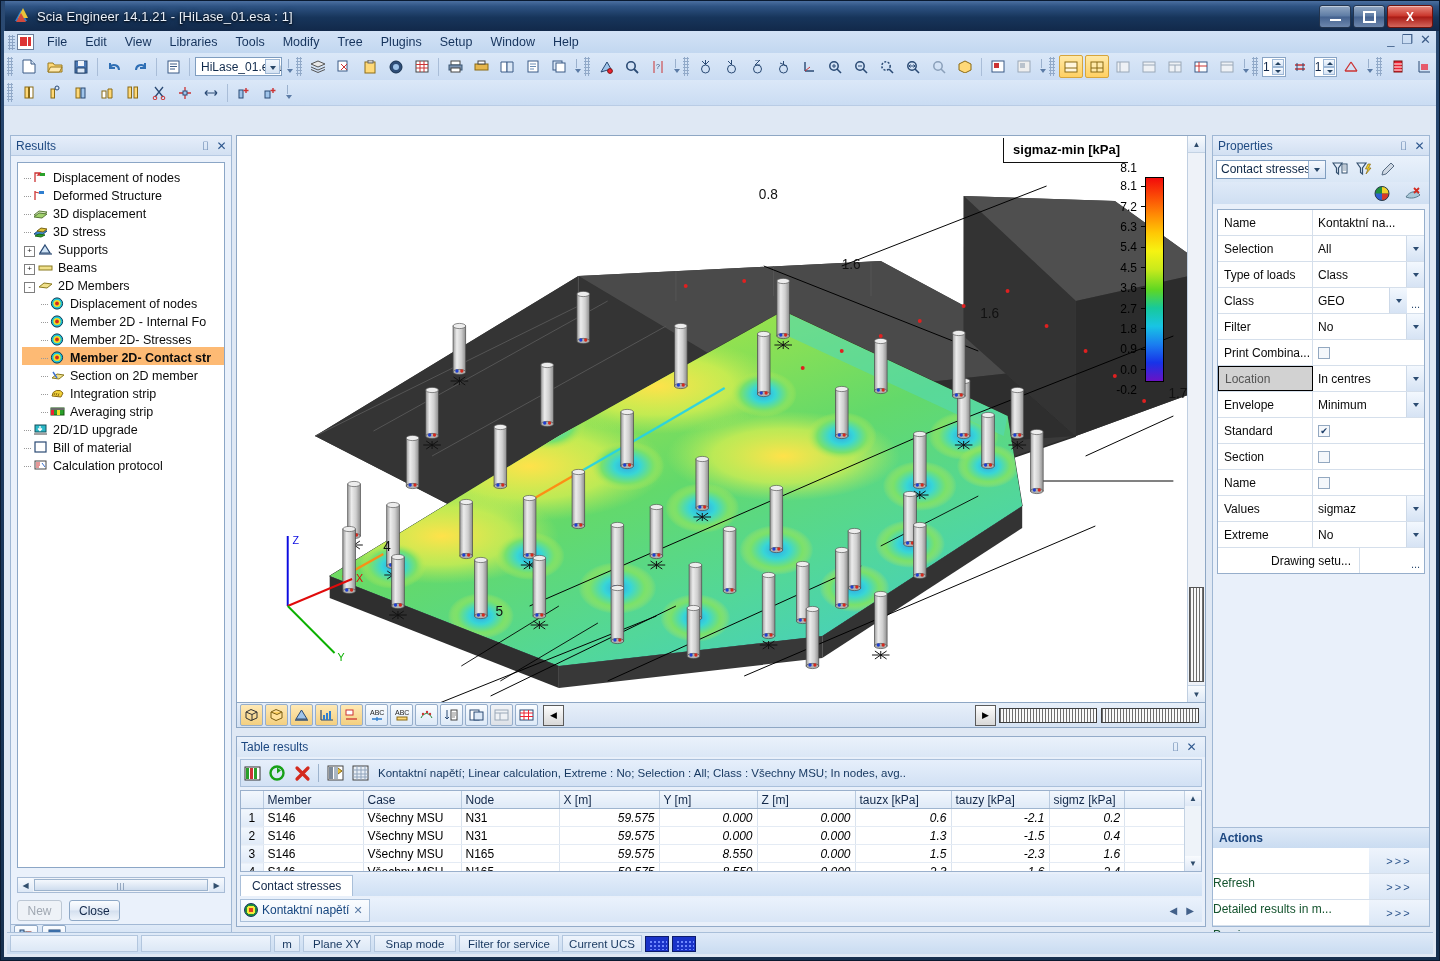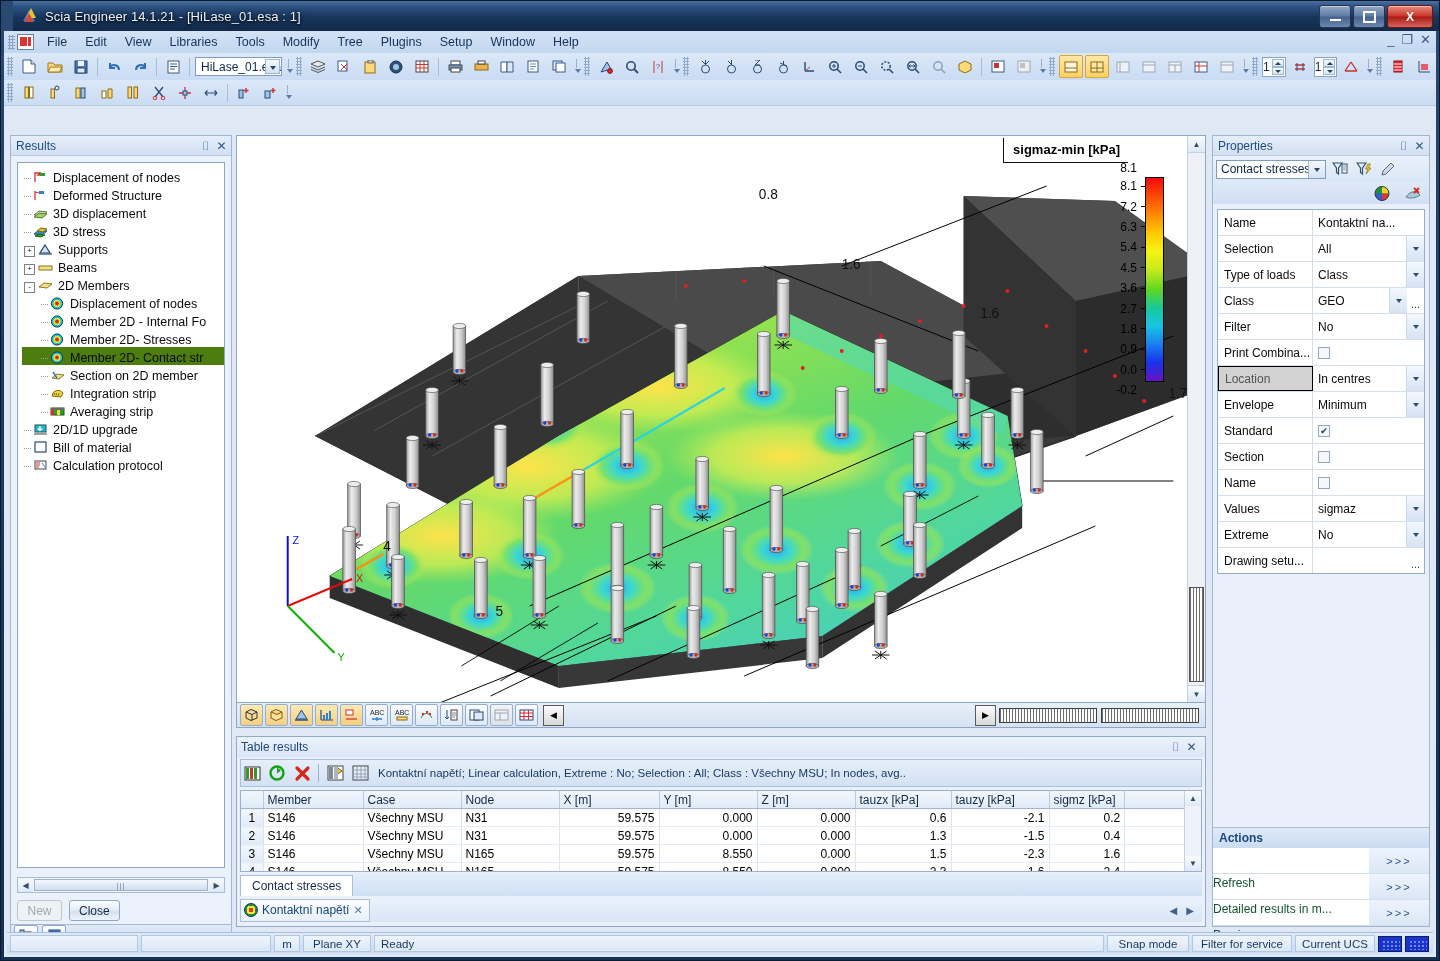--- a/index.html
+++ b/index.html
@@ -11,21 +11,21 @@
     -webkit-font-smoothing:antialiased;
   }
   
   .app{
     position:absolute;left:0;top:0;width:1440px;height:961px;
     background:linear-gradient(180deg,#2b4a72 0%,#1d3b63 30%,#16304f 100%);
     box-sizing:border-box;
     border:1px solid #0a1a30;
   }
   .titlebar{
-    position:absolute;left:12px;top:0;right:0;height:30px;
+    position:absolute;left:4px;top:0;right:0;height:30px;
     background:linear-gradient(180deg,#4b6fa0 0%,#2e5383 18%,#17355b 55%,#12294a 100%);
     display:flex;align-items:center;
   }
   .title-ico{
     width:16px;height:16px;margin-left:9px;margin-right:7px;position:relative;flex:none;
   }
   .title-ico .t1{position:absolute;left:1px;top:2px;width:0;height:0;border-left:6px solid transparent;border-right:6px solid transparent;border-bottom:11px solid #2f7fd0;}
   .title-ico .t2{position:absolute;left:4px;top:0px;width:0;height:0;border-left:5px solid transparent;border-right:5px solid transparent;border-bottom:10px solid #e8c33a;}
   .title-ico .t3{position:absolute;left:2px;top:5px;width:0;height:0;border-left:5px solid transparent;border-right:5px solid transparent;border-bottom:9px solid #d24a3d;}
   .title-text{
@@ -139,21 +139,21 @@
     display:flex;flex-direction:column;
   }
   .tree-wrap{
     margin:6px;background:#fff;border:1px solid #8ba6c6;flex:1;overflow:hidden;position:relative;
   }
   .tree{padding:4px 0 0 4px;}
   .tnode{
     display:flex;align-items:flex-end;height:18px;font-size:12.5px;color:#0b0b0b;white-space:nowrap;
     padding-left:2px;
   }
-  .tnode.sel{background:#4d7c0f;}
+  .tnode.sel{background:#fdba74;font-weight:bold;}
   .exp{
     width:9px;height:9px;border:1px solid #7e7e7e;background:#fff;margin-right:3px;flex:none;
     position:relative;font-size:8px;line-height:7px;text-align:center;color:#222;
   }
   .ico{width:16px;height:14px;margin-right:4px;flex:none;position:relative;}
   .indent{display:inline-block;flex:none;}
   .dash{flex:none;width:9px;height:14px;position:relative;}
   .dash:after{content:"";position:absolute;left:0;top:7px;width:7px;height:1px;
      background-image:linear-gradient(90deg,#9a9a9a 1px,transparent 1px);background-size:2px 1px;}
 
@@ -255,21 +255,21 @@
   table.res{border-collapse:collapse;width:100%;font-size:12px;table-layout:fixed;}
   table.res th{
     background:linear-gradient(180deg,#f2f7fd 0%,#dfeaf7 100%);
     border-right:1px solid #b9cadf;border-bottom:1px solid #9fb5cf;
     font-weight:normal;color:#13294a;text-align:left;height:17px;padding:0 4px;font-size:12px;
   }
   table.res td{
     border-right:1px solid #dbe4ef;border-bottom:1px solid #e4ebf4;
     height:17px;padding:0 4px;color:#000;font-size:12px;white-space:nowrap;overflow:hidden;
   }
-  table.res td.r{text-align:right;}
+  table.res td.r{text-align:right;font-style:italic;}
   td.rowhdr,th.rowhdr{
     background:linear-gradient(180deg,#f2f7fd,#e0eaf7);text-align:center;color:#13294a;
     border-right:1px solid #b9cadf;width:22px;
   }
   .gridvs{position:absolute;right:0;top:0;bottom:0;width:16px;background:#eef3f9;border-left:1px solid #c3d2e3;}
   .gridvs .ar{height:15px;display:flex;align-items:center;justify-content:center;font-size:8px;color:#2e4b6b;
     background:linear-gradient(180deg,#f9fbfe,#dee8f6);}
   .gridvs .ar.b{position:absolute;bottom:0;left:0;right:0;}
   .tabs1{position:absolute;left:3px;right:3px;bottom:30px;height:22px;
     background:linear-gradient(180deg,#e3edfa,#cfe0f4);display:flex;align-items:flex-end;}
@@ -300,21 +300,21 @@
   .propcombo .arw{position:absolute;right:0;top:0;width:16px;height:17px;
     background:linear-gradient(180deg,#f5f9fe,#d6e3f4);border-left:1px solid #9cb6d4;}
   .propcombo .arw:after{content:"";position:absolute;left:5px;top:7px;width:0;height:0;
     border-left:3px solid transparent;border-right:3px solid transparent;border-top:4px solid #274668;}
   .pico{width:20px;height:20px;margin-left:4px;display:flex;align-items:center;justify-content:center;
     position:relative;flex:none;}
   .proprow2{height:22px;display:flex;align-items:center;justify-content:flex-end;padding-right:6px;
     background:linear-gradient(180deg,#dfeaf8,#cfdff2);flex:none;gap:7px;}
   .ptable{margin:5px 4px 8px 4px;border:1px solid #96aecb;background:#fff;flex:none;}
   .prow{display:flex;height:25px;border-bottom:1px solid #d5dfeb;align-items:stretch;}
-  .prow:last-child{border-bottom:none;}
+  .prow:last-child{border-bottom:none;padding-left:47px;}
   .pname{width:95px;display:flex;align-items:center;padding-left:6px;font-size:12px;color:#0a0a0a;
     border-right:1px solid #d5dfeb;box-sizing:border-box;}
   .pname.hl{background:#d2d2d2;color:#555;border:1px solid #000;box-sizing:border-box;}
   .pval{flex:1;display:flex;align-items:center;padding-left:5px;font-size:12px;color:#0a0a0a;position:relative;}
   .pdrop{width:17px;background:linear-gradient(180deg,#f3f8fe,#d6e3f4);border-left:1px solid #cdd9e8;
     display:flex;align-items:center;justify-content:center;flex:none;}
   .pdrop:after{content:"";width:0;height:0;border-left:3.5px solid transparent;
     border-right:3.5px solid transparent;border-top:4px solid #2c4c72;}
   .pdots{width:17px;display:flex;align-items:flex-end;justify-content:center;flex:none;
     font-size:11px;color:#2a4a70;padding-bottom:3px;}
@@ -1875,21 +1875,20 @@
             </div>
           </div>
       </div>
     </div>
 
     <div class="status">
       <div class="scell" style="width:128px"></div>
       <div class="scell" style="width:130px"></div>
       <div class="scell" style="width:26px">m</div>
       <div class="scell" style="width:68px">Plane XY</div>
-      <div class="scell" style="flex:1;justify-content:flex-start">Ready</div>
       <div class="scell" style="width:82px">Snap mode</div>
       <div class="scell" style="width:100px">Filter for service</div>
       <div class="scell" style="width:80px">Current UCS</div>
       <div class="sq-blue"></div>
       <div class="sq-blue" style="margin-right:4px"></div>
     </div>
 
   </div>
 </div>
 

